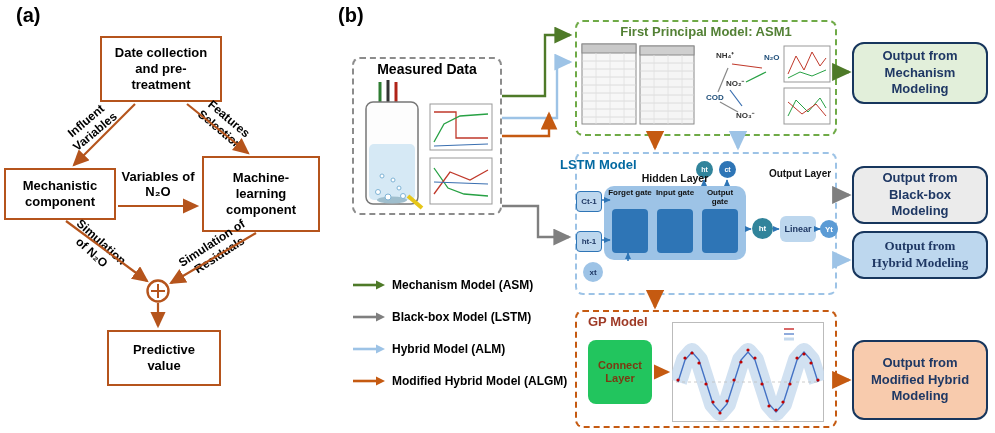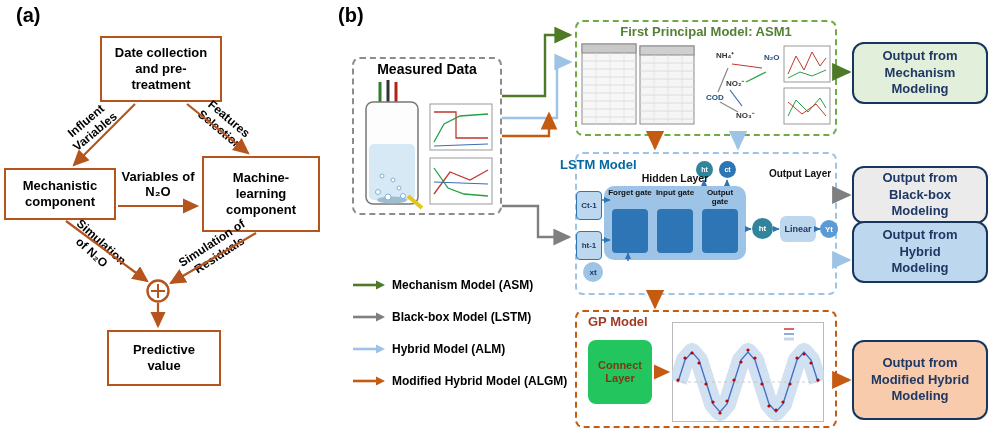--- a/index.html
+++ b/index.html
@@ -33,21 +33,21 @@
   
   .legend-row { position:absolute; display:flex; align-items:center; gap:6px; z-index:3; }
   .legend-row span { font-size:12px; font-weight:bold; color:#000; white-space:nowrap; }
 
   
   .hiddenbox { position:absolute; left:604px; top:186px; width:142px; height:74px;
                background:#9dc3e6; border-radius:10px; z-index:2; }
   .gate { position:absolute; width:36px; height:44px; background:#2e75b6; border-radius:4px; z-index:3; }
   .gate-label { position:absolute; width:44px; font-size:8px; font-weight:bold; color:#111;
                 text-align:center; line-height:1.1; z-index:4; }
-  .node-sq { position:absolute; width:26px; height:29px; background:#bdd7ee; border:1px solid #2e75b6;
+  .node-sq { position:absolute; width:26px; height:21px; background:#bdd7ee; border:1px solid #2e75b6;
              border-radius:4px; color:#1f3864; font-size:8px; font-weight:bold; display:flex;
              align-items:center; justify-content:center; z-index:3; }
   .node-circ { position:absolute; border-radius:50%; display:flex; align-items:center;
                justify-content:center; font-weight:bold; z-index:3; }
   .linear-box { position:absolute; left:780px; top:216px; width:36px; height:26px; background:#bdd7ee;
                 border-radius:6px; color:#1f3864; font-size:9px; font-weight:bold; display:flex;
                 align-items:center; justify-content:center; z-index:3; }
   .mini-label { position:absolute; font-weight:bold; color:#111; text-align:center; z-index:4; }
 
   
@@ -241,21 +241,21 @@
   <div class="legend-row" style="left:352px; top:374px;">
     <svg width="34" height="12">
       <line x1="1" y1="6" x2="24" y2="6" stroke-width="2.6" stroke="#c55a11"></line>
       <polygon points="24,1.5 33,6 24,10.5" fill="#c55a11"></polygon>
     </svg>
     <span>Modified Hybrid Model (ALGM)</span>
   </div>
 
   <div class="outbox out-mech" style="top:42px; height:62px;">Output from Mechanism Modeling</div>
   <div class="outbox out-black" style="top:166px; height:58px;">Output from Black-box Modeling</div>
-  <div class="outbox out-hybrid" style="top:221px; height:62px;">Output from Hybrid Modeling</div>
+  <div class="outbox out-hybrid" style="top:231px; height:48px;font-family:Liberation Serif, serif;">Output from Hybrid Modeling</div>
   <div class="outbox out-mod" style="top:340px; height:80px;">Output from Modified Hybrid Modeling</div>
 
   <svg id="overlay" width="995" height="433">
     <defs>
       <marker id="mA" markerWidth="8" markerHeight="8" refX="6.5" refY="3.5" orient="auto">
           <path d="M0,0 L7.5,3.5 L0,7 Z" fill="#b5541c"></path>
         </marker>
       <marker id="mGreen" markerWidth="8" markerHeight="8" refX="6.5" refY="3.5" orient="auto">
           <path d="M0,0 L7.5,3.5 L0,7 Z" fill="#4e7a28"></path>
         </marker>

